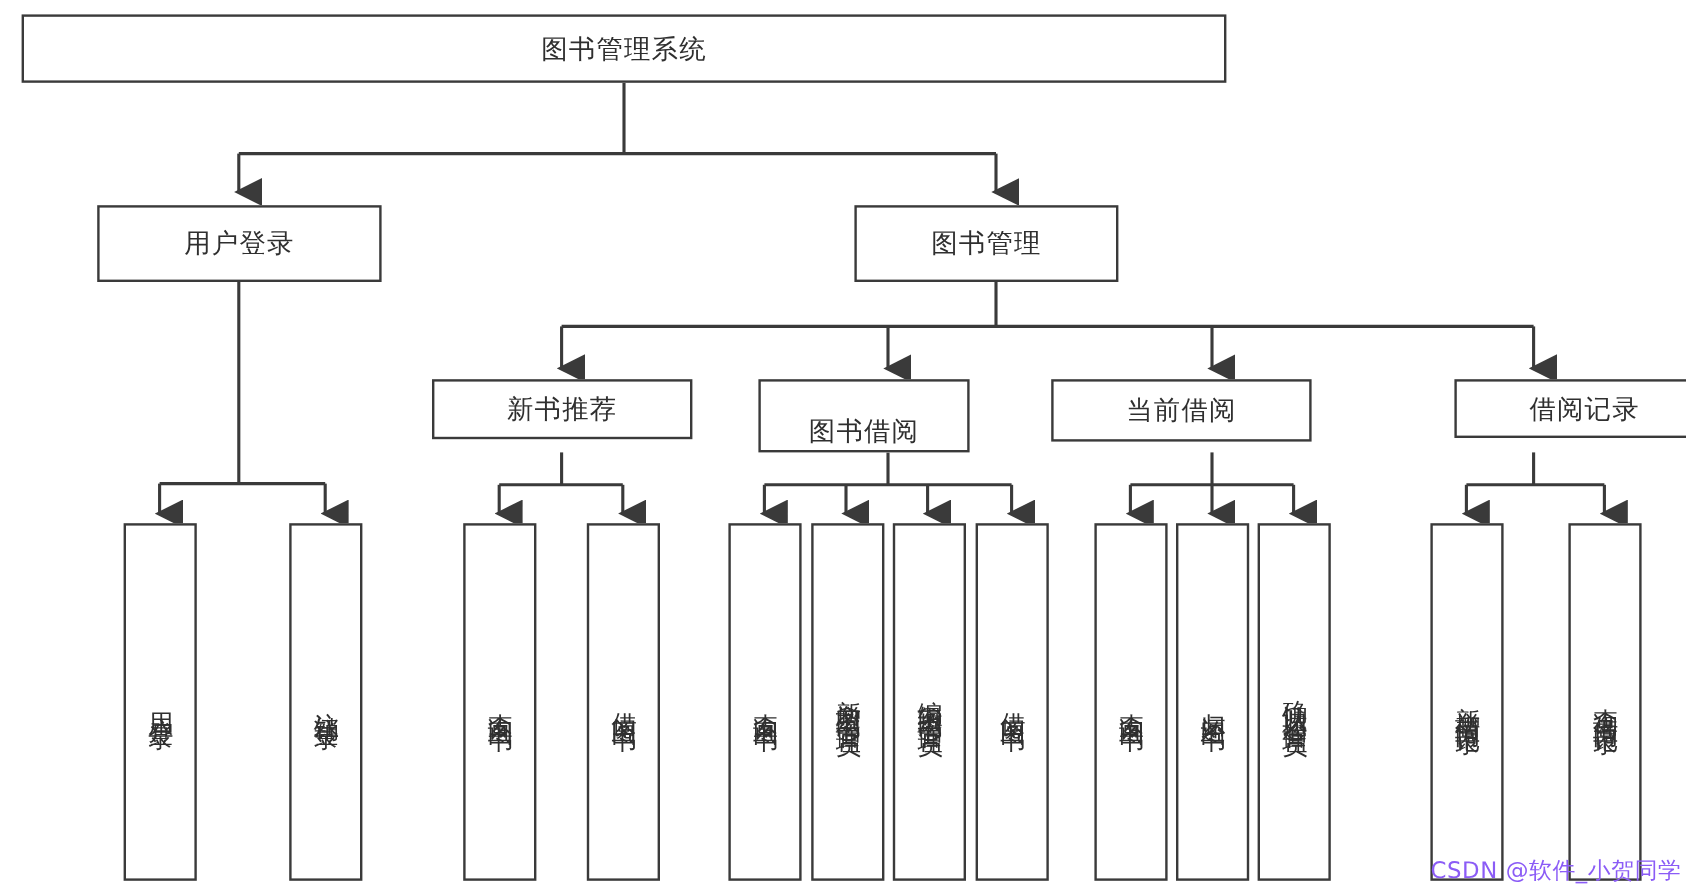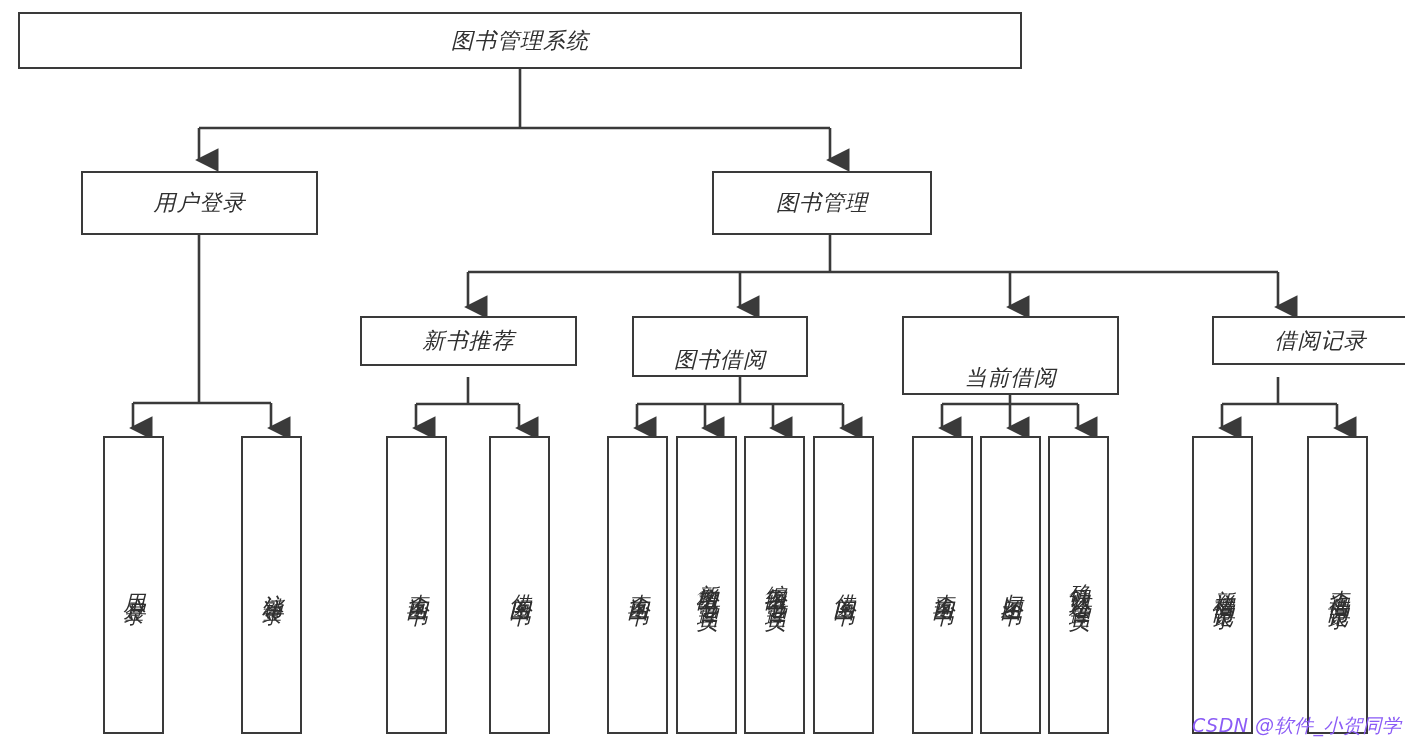--- a/index.html
+++ b/index.html
@@ -9,21 +9,20 @@
   }
   body {
     font-family: "DejaVu Sans", "Liberation Sans", sans-serif;
   }
   #canvas {
     position: relative;
     width: 1405px;
     height: 747px;
     background: #ffffff;
     overflow: hidden;
-    font-style: italic;
   }
   #edge-layer {
     position: absolute;
     left: 0;
     top: 0;
     width: 1405px;
     height: 747px;
   }
   .node {
     position: absolute;
@@ -133,21 +132,21 @@
   </div>
 
   <div class="node horiz" style="left:360px; top:316px; width:217px; height:50px;">
     <span class="node-label">新书推荐</span>
   </div>
 
   <div class="node horiz" style="left:632px; top:316px; width:176px; height:61px;align-items:flex-end;">
     <span class="node-label">图书借阅</span>
   </div>
 
-  <div class="node horiz" style="left:902px; top:316px; width:217px; height:79px;align-items:flex-end;">
+  <div class="node horiz" style="left:876px; top:316px; width:217px; height:52px;">
     <span class="node-label">当前借阅</span>
   </div>
 
   <div class="node horiz" style="left:1212px; top:316px; width:217px; height:49px;">
     <span class="node-label">借阅记录</span>
   </div>
 
   <div class="node vert" style="left:103px; top:436px; width:61px; height:298px;">
     <span class="node-label">用户登录</span>
   </div>

